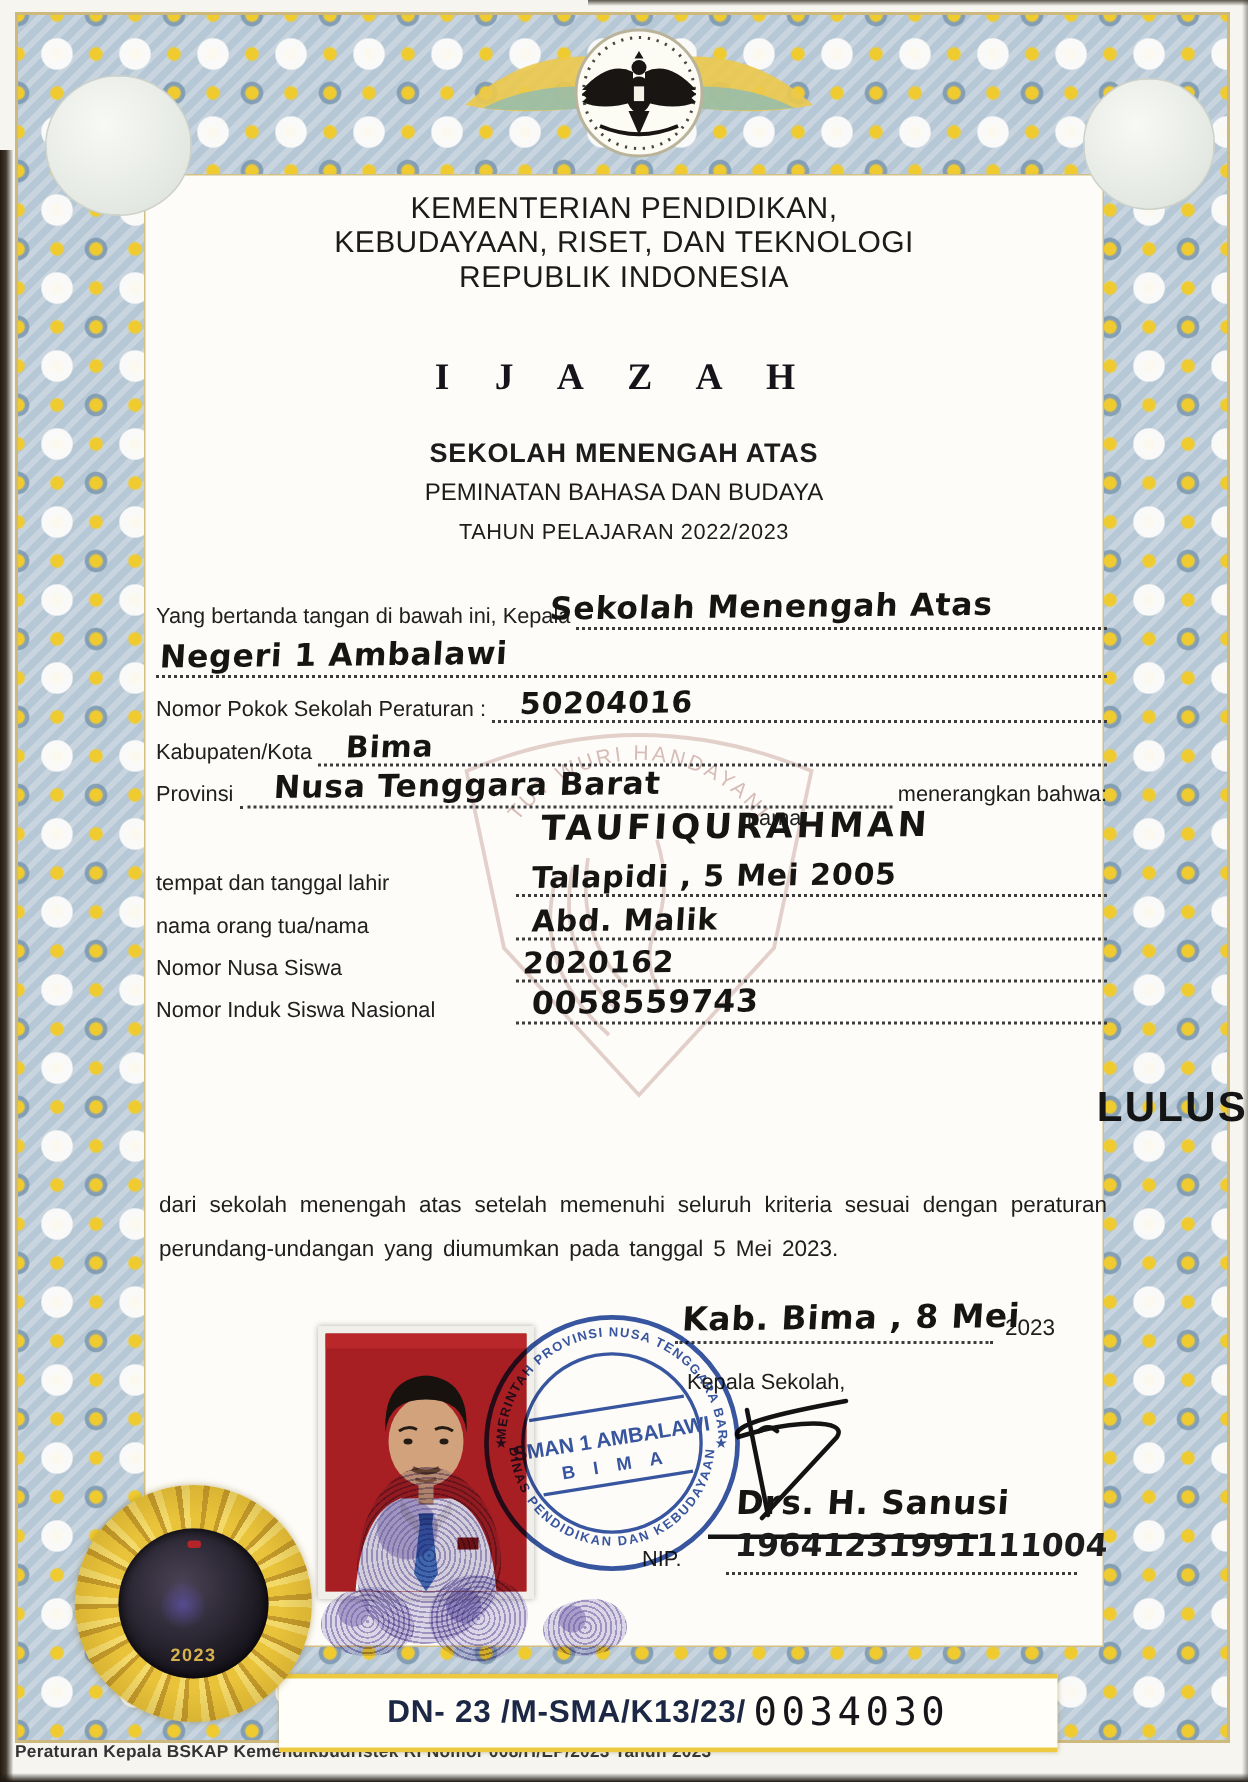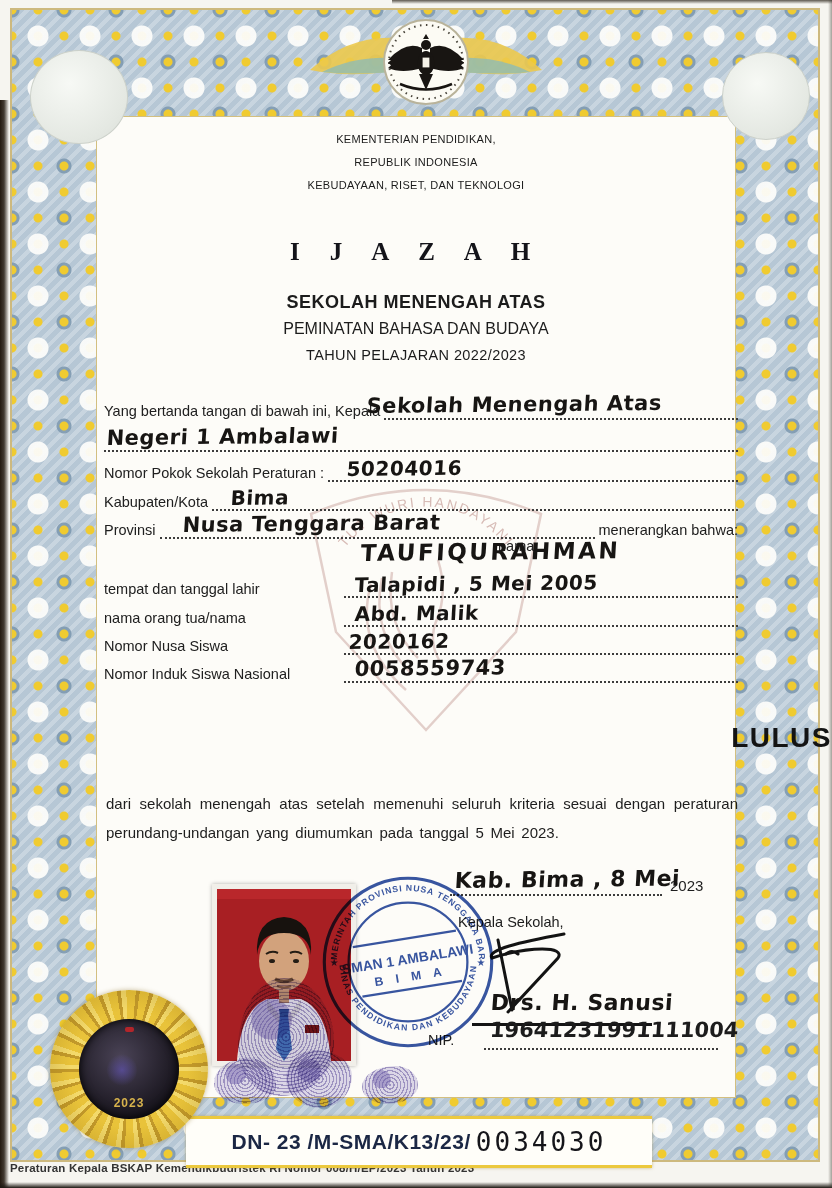--- a/index.html
+++ b/index.html
@@ -19,21 +19,21 @@
     background-position:0 0,13px 13px,26px 26px,0 0;}
   .paper{position:absolute;left:96px;top:116px;right:96px;bottom:90px;z-index:1;
     background:#fdfcf8;border:1px solid #d3bf7f;}
 
   .emboss{position:absolute;border-radius:50%;z-index:2;
     background:radial-gradient(circle at 40% 35%, #f7f9f5, #e4e8e2 70%, #d9ddd7);
     border:1px solid #ccd1ca;}
 
   
   .ministry{position:absolute;left:0;right:0;top:128px;text-align:center;z-index:3;
-    font-size:11px;line-height:23px;letter-spacing:.3px;color:#1b1b1b;}
+    font-size:20px;line-height:23px;letter-spacing:.3px;color:#1b1b1b;}
   .title{position:absolute;left:0;right:0;top:238px;text-align:center;z-index:3;
     font-family:"Liberation Serif",serif;font-weight:700;font-size:25px;letter-spacing:12px;color:#14141a;}
   .school-level{position:absolute;left:0;right:0;top:292px;text-align:center;z-index:3;
     font-weight:700;font-size:18px;letter-spacing:.5px;}
   .program{position:absolute;left:0;right:0;top:320px;text-align:center;z-index:3;font-size:16px;}
   .acad-year{position:absolute;left:0;right:0;top:347px;text-align:center;z-index:3;
     font-size:14.5px;letter-spacing:.4px;}
 
   
   .frow{position:absolute;left:104px;width:634px;height:30px;display:flex;align-items:flex-end;z-index:3;}
@@ -93,21 +93,21 @@
   .seal-core{position:absolute;left:29px;top:29px;width:100px;height:100px;border-radius:50%;
     background:radial-gradient(circle at 42% 38%, #4a4356, #17141c 72%);
     box-shadow:inset 0 0 8px #000;}
   .seal-glow{position:absolute;left:28px;top:34px;width:30px;height:34px;border-radius:50%;
     background:radial-gradient(circle,#6a5acd88,transparent 70%);}
   .seal-dot{position:absolute;left:46px;top:8px;width:9px;height:5px;background:#b3252a;border-radius:2px;}
   .seal-year{position:absolute;left:0;right:0;bottom:9px;text-align:center;
     color:#d6b24c;font-size:12px;font-weight:700;letter-spacing:1px;}
 
   
-  .serial-bar{position:absolute;left:186px;top:1116px;width:466px;height:46px;z-index:5;
+  .serial-bar{position:absolute;left:186px;top:1116px;width:519px;height:46px;z-index:5;
     background:#fffef9;border-top:3px solid #ecc93e;border-bottom:3px solid #ecc93e;
     display:flex;align-items:center;justify-content:center;box-shadow:0 0 3px rgba(160,130,40,.5);}
   .serial-prefix{font-size:21px;font-weight:700;color:#1b2744;letter-spacing:.5px;}
   .serial-number{font-family:"DejaVu Sans Mono",monospace;font-size:26px;color:#15151a;
     letter-spacing:3px;margin-left:5px;}
   .footer{position:absolute;left:10px;top:1162px;font-size:11.5px;font-weight:700;
     color:#333;letter-spacing:.2px;z-index:3;}
 
   
   .watermark{position:absolute;left:286px;top:442px;width:280px;height:305px;z-index:2;}
@@ -150,22 +150,22 @@
       <path d="M127,29 l3,-5 3,5 z"></path>
       <ellipse cx="130" cy="53" rx="8.5" ry="12"></ellipse>
       <polygon points="123,64 137,64 130,80"></polygon>
     </g>
     <rect x="126" y="47" width="8" height="11" fill="#f5f2e8" stroke="#181512" stroke-width="1.2"></rect>
     <path d="M104,74 Q130,85 156,74" fill="none" stroke="#181512" stroke-width="2.5"></path>
   </svg>
 
   <div class="ministry">
     <div>KEMENTERIAN PENDIDIKAN,</div>
+    <div>KEBUDAYAAN, RISET, DAN TEKNOLOGI</div>
     <div>REPUBLIK INDONESIA</div>
-    <div>KEBUDAYAAN, RISET, DAN TEKNOLOGI</div>
   </div>
   <div class="title">I J A Z A H</div>
   <div class="school-level">SEKOLAH MENENGAH ATAS</div>
   <div class="program">PEMINATAN BAHASA DAN BUDAYA</div>
   <div class="acad-year">TAHUN PELAJARAN 2022/2023</div>
 
   <svg class="watermark" viewBox="0 0 280 305">
     <g stroke="#c9a39e" stroke-width="2.5" fill="none" opacity=".5">
       <path d="M25,72 Q140,24 255,72 L230,190 L140,288 L50,190 Z"></path>
       <path d="M85,142 Q68,202 120,248"></path>

